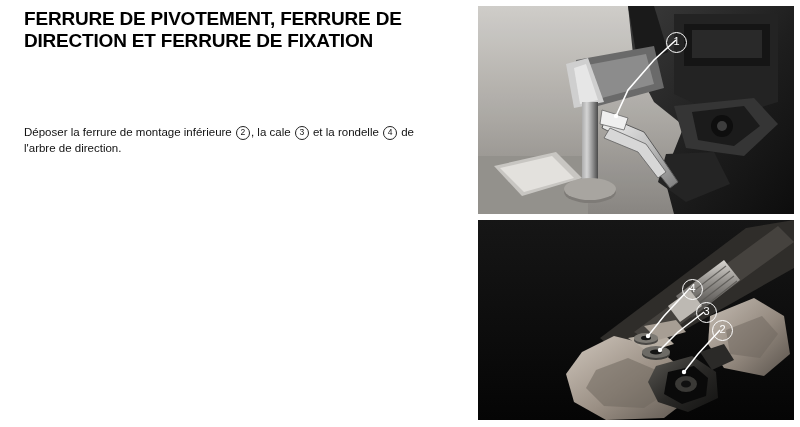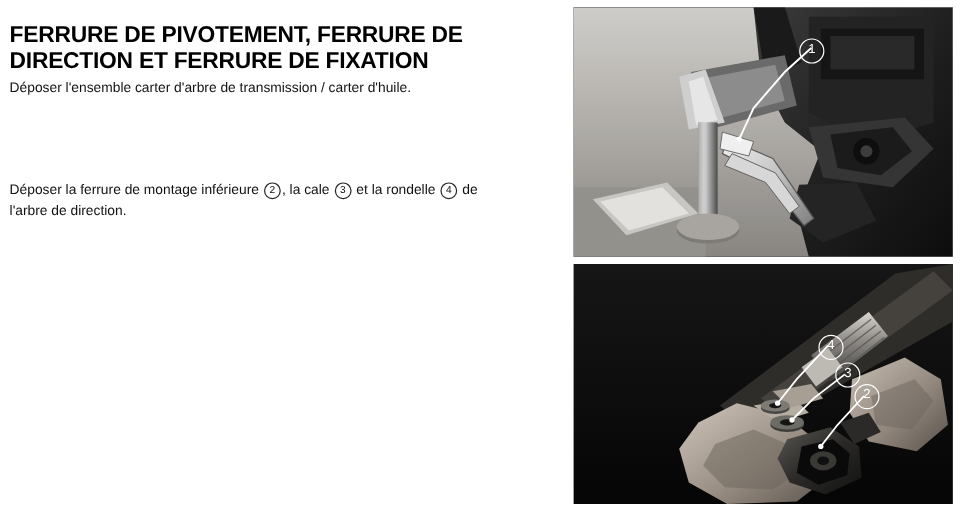--- a/index.html
+++ b/index.html
@@ -12,24 +12,23 @@
     height: 427px;
     position: relative;
     overflow: hidden;
     font-family: "Liberation Sans", sans-serif;
     color: #1a1a1a;
   }
 
   
   .text-col {
     position: absolute;
-    left: 8px;
+    left: 24px;
     top: 8px;
     width: 460px;
-    margin-top: 11px;
   }
 
   .doc-title {
     font-size: 19px;
     font-weight: bold;
     line-height: 1.18;
     letter-spacing: -0.2px;
     margin: 0 0 2px 0;
     color: #000;
   }
@@ -106,21 +105,20 @@
   }
 </style>
 </head>
 <body>
 
 <div class="text-col">
 
   <h1 class="doc-title">FERRURE DE PIVOTEMENT, FERRURE DE DIRECTION ET FERRURE DE FIXATION</h1>
 
 
-  <p class="para">Déposer l'ensemble carter d'arbre de transmission / carter d'huile.</p>
 
   <div class="gap-sm"></div>
 
 
   <div class="gap-lg"></div>
 
   <p class="para para-wide"><span>Déposer la ferrure de montage inférieure </span><span class="circnum">2</span><span>, la cale </span><span class="circnum">3</span><span> et la rondelle </span><span class="circnum">4</span><span> de</span><br><span>l'arbre de direction.</span></p>
 
 </div>
 

